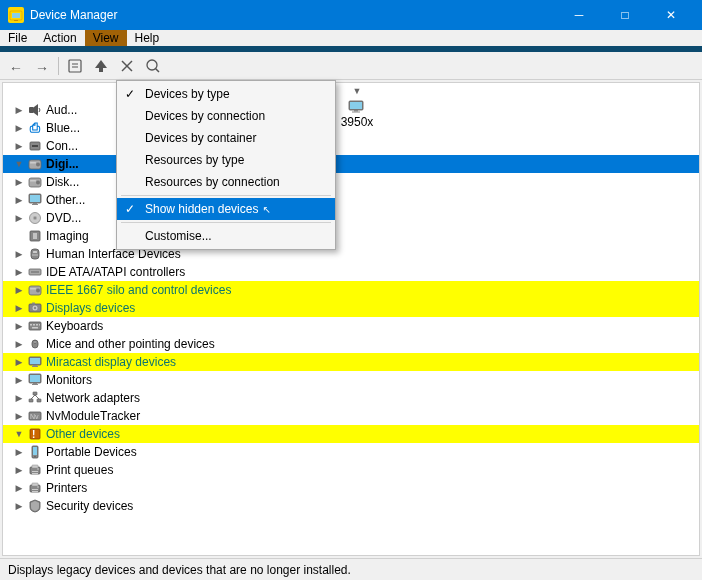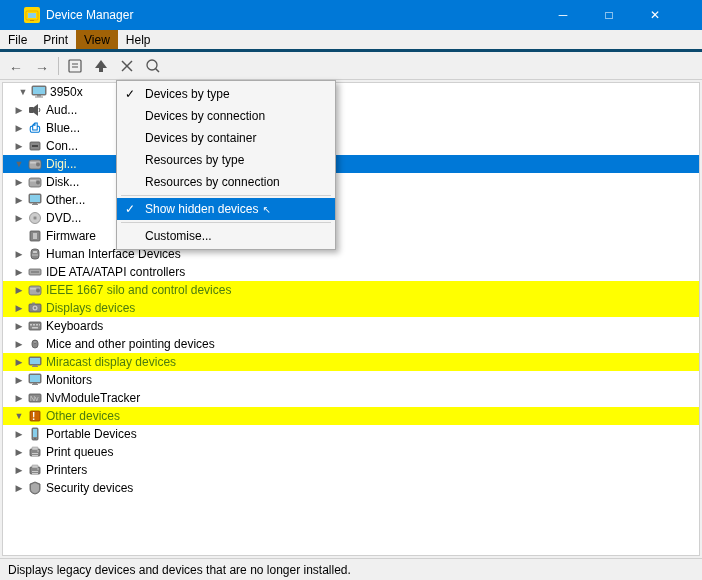--- a/index.html
+++ b/index.html
@@ -12,21 +12,21 @@
       overflow: hidden;
     }
 
     
     .title-bar {
       background: #0078d7;
       color: white;
       height: 30px;
       display: flex;
       align-items: center;
-      padding: 0 24px;
+      padding: 0 8px;
       user-select: none;
     }
     .title-bar-icon {
       width: 16px;
       height: 16px;
       margin-right: 6px;
       background: #ffd700;
       border-radius: 2px;
       display: flex;
       align-items: center;
@@ -53,21 +53,21 @@
       justify-content: center;
       font-size: 12px;
     }
 
     
     .menu-bar {
       background: #f0f0f0;
       height: 22px;
       display: flex;
       align-items: center;
-      border-bottom: 3px solid #0c4a6e;
+      border-bottom: 6px solid #0c4a6e;
     }
     .menu-item {
       padding: 2px 8px;
       cursor: pointer;
       height: 100%;
       display: flex;
       align-items: center;
       font-size: 12px;
     }
     .menu-item.active { background: #a16207; }
@@ -120,22 +120,22 @@
 
     .tree-item {
       display: flex;
       align-items: center;
       height: 18px;
       padding-left: 4px;
       cursor: pointer;
       white-space: nowrap;
       font-size: 12px;
     }
-    .tree-item.selected { background: #0078d7; color: #fef9c3; }
-    .tree-item.highlighted { background: #ffff00; color: #4d7c0f; }
+    .tree-item.selected { background: #0078d7; color: #000000; font-weight: bold; }
+    .tree-item.highlighted { background: #ffff00; color: #0f766e; }
 
     .tree-arrow {
       width: 16px;
       height: 16px;
       display: flex;
       align-items: center;
       justify-content: center;
       font-size: 9px;
       color: #666;
       flex-shrink: 0;
@@ -153,21 +153,21 @@
       align-items: center;
       justify-content: center;
       font-size: 12px;
     }
 
     .tree-label {
       font-size: 12px;
     }
 
     
-    .indent-0 { padding-left: 12px; }
+    .indent-0 { padding-left: 12px; flex-direction: column; }
     .indent-1 { padding-left: 8px; }
 
     
     .tree-panel::-webkit-scrollbar { width: 17px; }
     .tree-panel::-webkit-scrollbar-track { background: #f0f0f0; }
     .tree-panel::-webkit-scrollbar-thumb { background: #c0c0c0; border: 1px solid #a0a0a0; }
 
     
     .dropdown-menu {
       position: absolute;
@@ -232,21 +232,21 @@
   <span class="title-bar-title">Device Manager</span>
   <div class="title-bar-controls">
     <button class="title-bar-btn">─</button>
     <button class="title-bar-btn">□</button>
     <button class="title-bar-btn close">✕</button>
   </div>
 </div>
 
 <div class="menu-bar">
   <div class="menu-item">File</div>
-  <div class="menu-item">Print</div>
+  <div class="menu-item">Action</div>
   <div class="menu-item active">View</div>
   <div class="menu-item">Help</div>
 </div>
 
 <div class="toolbar">
   <button class="toolbar-btn" title="Back">←</button>
   <button class="toolbar-btn" title="Forward">→</button>
   <div class="toolbar-sep"></div>
   <button class="toolbar-btn" title="Properties">
     <svg width="16" height="16" viewBox="0 0 16 16">
@@ -374,21 +374,21 @@
     <div class="tree-item indent-1">
       <div class="tree-arrow empty"></div>
       <div class="tree-icon">
         <svg width="14" height="14" viewBox="0 0 14 14">
             <rect x="2" y="2" width="10" height="10" rx="1" fill="#888" stroke="#555" stroke-width="0.8"></rect>
             <line x1="5" y1="5" x2="9" y2="5" stroke="#fff" stroke-width="1"></line>
             <line x1="5" y1="7" x2="9" y2="7" stroke="#fff" stroke-width="1"></line>
             <line x1="5" y1="9" x2="9" y2="9" stroke="#fff" stroke-width="1"></line>
           </svg>
       </div>
-      <span class="tree-label">Firmware</span>
+      <span class="tree-label">Imaging</span>
     </div>
 
     <div class="tree-item indent-1">
       <div class="tree-arrow collapsed"></div>
       <div class="tree-icon">
         <svg width="14" height="14" viewBox="0 0 14 14">
             <rect x="3" y="2" width="8" height="10" rx="3" fill="#888" stroke="#555" stroke-width="0.8"></rect>
             <rect x="5" y="4" width="4" height="2" rx="0.5" fill="#ccc"></rect>
             <circle cx="5" cy="8" r="0.8" fill="#ccc"></circle>
             <circle cx="7" cy="8" r="0.8" fill="#ccc"></circle>
@@ -480,20 +480,33 @@
         <svg width="14" height="14" viewBox="0 0 14 14">
             <rect x="1" y="1" width="12" height="9" rx="1" fill="#888" stroke="#555" stroke-width="0.8"></rect>
             <rect x="2" y="2" width="10" height="7" fill="#87ceeb"></rect>
             <rect x="5" y="10" width="4" height="1" fill="#888"></rect>
             <rect x="4" y="11" width="6" height="1" fill="#888"></rect>
           </svg>
       </div>
       <span class="tree-label">Monitors</span>
     </div>
 
+    <div class="tree-item indent-1">
+      <div class="tree-arrow collapsed"></div>
+      <div class="tree-icon">
+        <svg width="14" height="14" viewBox="0 0 14 14">
+            <rect x="5" y="1" width="4" height="3" rx="0.5" fill="#888" stroke="#555" stroke-width="0.6"></rect>
+            <rect x="1" y="8" width="4" height="3" rx="0.5" fill="#888" stroke="#555" stroke-width="0.6"></rect>
+            <rect x="9" y="8" width="4" height="3" rx="0.5" fill="#888" stroke="#555" stroke-width="0.6"></rect>
+            <line x1="7" y1="4" x2="3" y2="8" stroke="#555" stroke-width="0.8"></line>
+            <line x1="7" y1="4" x2="11" y2="8" stroke="#555" stroke-width="0.8"></line>
+          </svg>
+      </div>
+      <span class="tree-label">Network adapters</span>
+    </div>
 
     <div class="tree-item indent-1">
       <div class="tree-arrow collapsed"></div>
       <div class="tree-icon">
         <svg width="14" height="14" viewBox="0 0 14 14">
             <rect x="1" y="3" width="12" height="8" rx="1" fill="#888" stroke="#555" stroke-width="0.8"></rect>
             <text x="2" y="10" font-size="7" fill="#ccc" font-family="Arial">Nv</text>
           </svg>
       </div>
       <span class="tree-label">NvModuleTracker</span>

